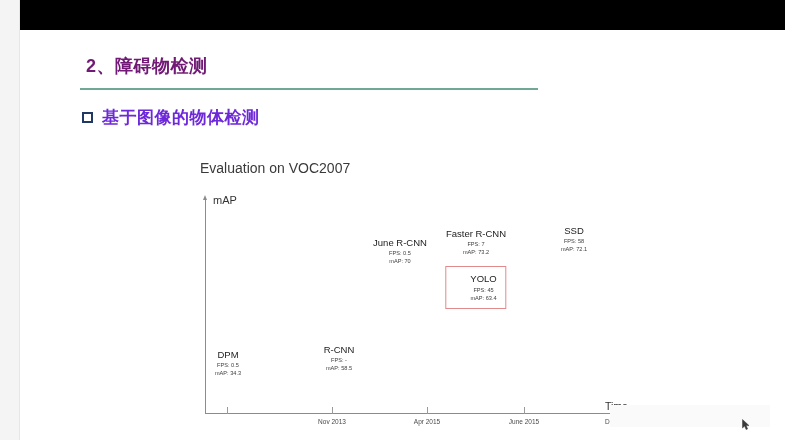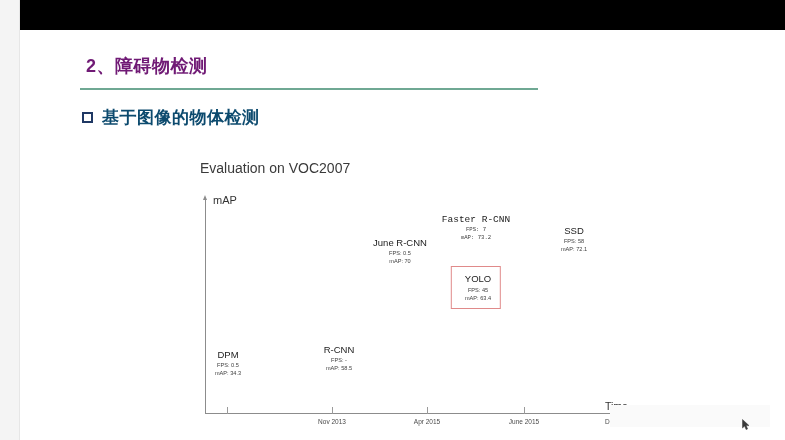--- a/index.html
+++ b/index.html
@@ -70,21 +70,21 @@
   #bullet-square {
     display: inline-block;
     width: 11px; height: 11px;
     border: 2px solid #1F3864;
     background: transparent;
   }
 
   #sub-heading-text {
     font-size: 17px;
     font-weight: bold;
-    color: #0c4a6e;
+    color: #6d28d9;
     letter-spacing: 0.5px;
   }
 
   
   #chart-figure {
     position: absolute;
     left: 160px; top: 128px;
     width: 500px; height: 275px;
   }
 
@@ -176,21 +176,21 @@
   }
   .point-metric {
     font-size: 5.6px;
     color: #3d3d3d;
     line-height: 8px;
   }
 
   
   #annotation-yolo {
     border: 1px solid #E08A8A;
-    padding: 5px 9px 6px 13px;
+    padding: 5px 9px 6px 24px;
     background: #ffffff;
   }
   #annotation-yolo .point-name {
     line-height: 14px;
   }
 
   
   #bottom-hint-panel {
     position: absolute;
     left: 610px; top: 405px;
@@ -255,21 +255,21 @@
           <div class="point-annotation" style="left: 159px; top: 108px; margin-top: 47px;">
             <div class="point-name">R-CNN</div>
             <div class="point-metric">FPS: -</div>
             <div class="point-metric">mAP: 58.5</div>
           </div>
           <div class="point-annotation" style="left: 220px; top: 48px;">
             <div class="point-name">June R-CNN</div>
             <div class="point-metric">FPS: 0.5</div>
             <div class="point-metric">mAP: 70</div>
           </div>
-          <div class="point-annotation" style="left: 296px; top: 25px; font-family: Liberation Mono, monospace;">
+          <div class="point-annotation" style="left: 296px; top: 39px;">
             <div class="point-name">Faster R-CNN</div>
             <div class="point-metric">FPS: 7</div>
             <div class="point-metric">mAP: 73.2</div>
           </div>
           <div class="point-annotation" id="annotation-yolo" style="left: 296px; top: 78px; border-color: rgb(224, 138, 138);">
             <div class="point-name">YOLO</div>
             <div class="point-metric">FPS: 45</div>
             <div class="point-metric">mAP: 63.4</div>
           </div>
           <div class="point-annotation" style="left: 367px; top: 36px; margin-left: 27px;">

